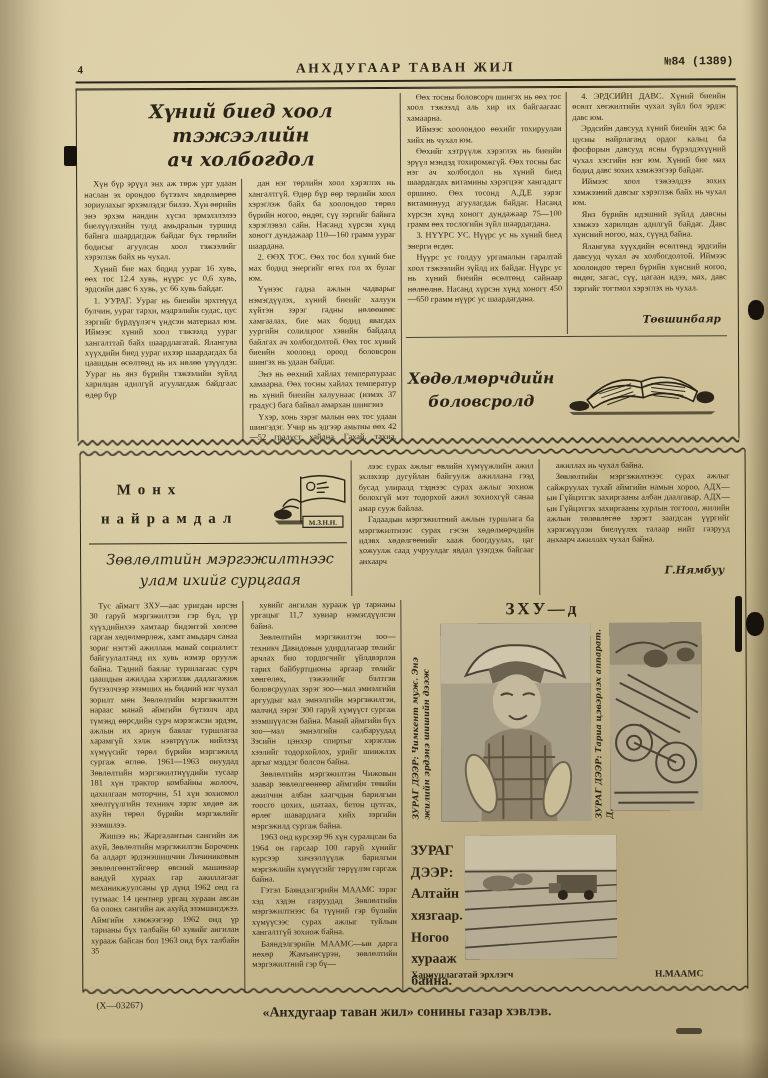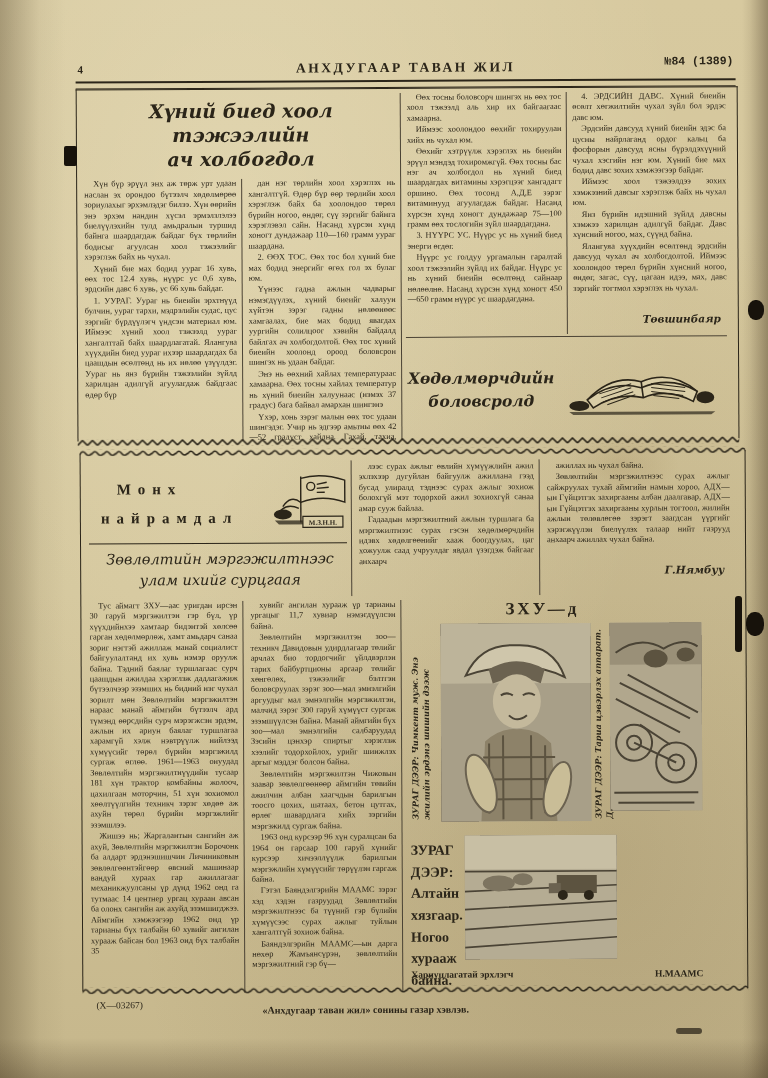--- a/index.html
+++ b/index.html
@@ -94,21 +94,21 @@
   .vc1{width:28px;margin-right:3px;}
   .vc2{width:15px;margin:0 2px;}
   .prow2{display:flex;height:124px;margin-top:12px;}
   .cap3{width:54px;font-weight:bold;font-size:14px;line-height:1.55;padding-top:4px;}
   .editor-row{display:flex;justify-content:space-between;width:292px;margin-top:10px;
     font-size:9.5px;font-weight:bold;}
   .photo{background:#a59c86;box-shadow:0 0 0 1px #6d6452 inset;}
 
   
   .footer-code{position:absolute;left:94px;top:999px;font-size:9.5px;}
-  .footer-imprint{position:absolute;left:260px;top:1004px;font-size:10px;font-weight:bold;}
+  .footer-imprint{position:absolute;left:260px;top:1004px;font-size:14px;font-weight:bold;}
 
   
   .artifact{position:absolute;background:#17120b;border-radius:45%;}
 </style>
 </head>
 <body>
 
 <div class="sheet">
   <div class="edge-left"></div>
   <div class="edge-right"></div>

